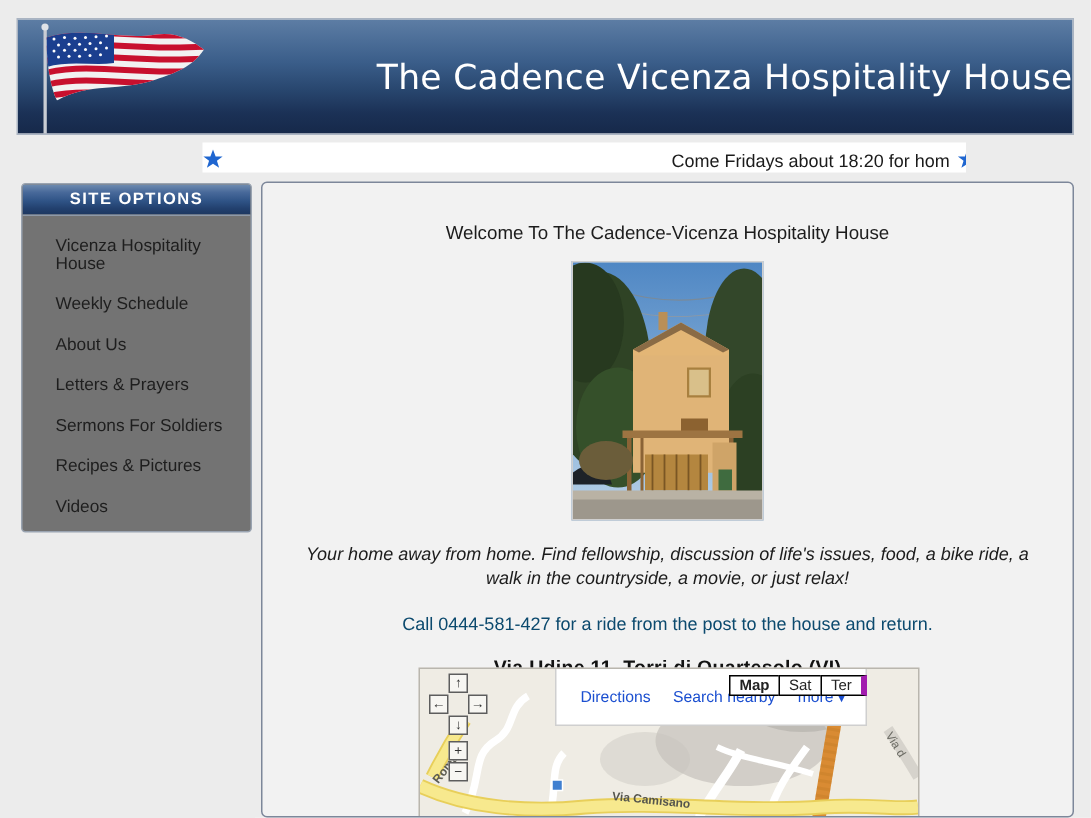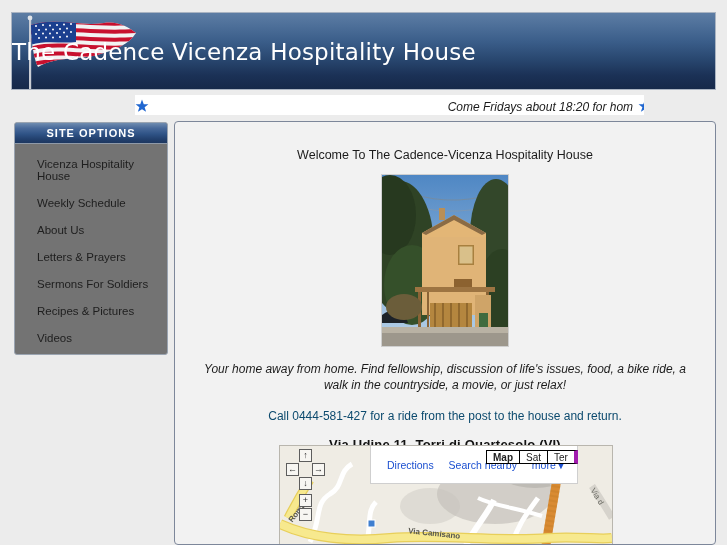--- a/index.html
+++ b/index.html
@@ -34,21 +34,21 @@
     box-sizing: border-box;
     overflow: hidden;
   }
   .banner-title {
     position: absolute;
     left: 0;
     top: 0;
     width: 100%;
     height: 78px;
     line-height: 78px;
-    text-align: left;
+    text-align: right;
     color: #ffffff;
     font-size: 23px;
     font-weight: 400;
     letter-spacing: .2px;
     font-family: "DejaVu Sans", sans-serif;
   }
 
   
   .flag-wrap {
     position: absolute;
@@ -61,21 +61,20 @@
   
   .marquee-box {
     position: absolute;
     left: 135px;
     top: 95px;
     width: 509px;
     height: 20px;
     background: #ffffff;
     overflow: hidden;
     white-space: nowrap;
-    font-style: italic;
   }
   .marquee-inner {
     position: absolute;
     left: 0;
     top: 0;
     height: 24px;
     line-height: 24px;
     white-space: nowrap;
     font-size: 12px;
     color: #1b1b1b;

